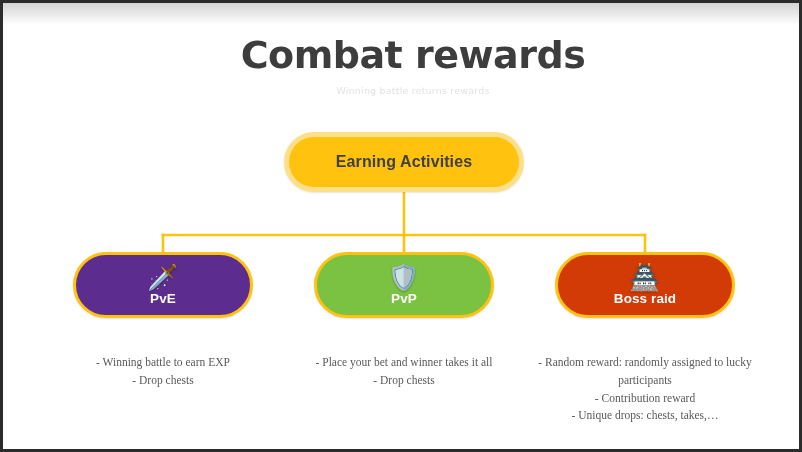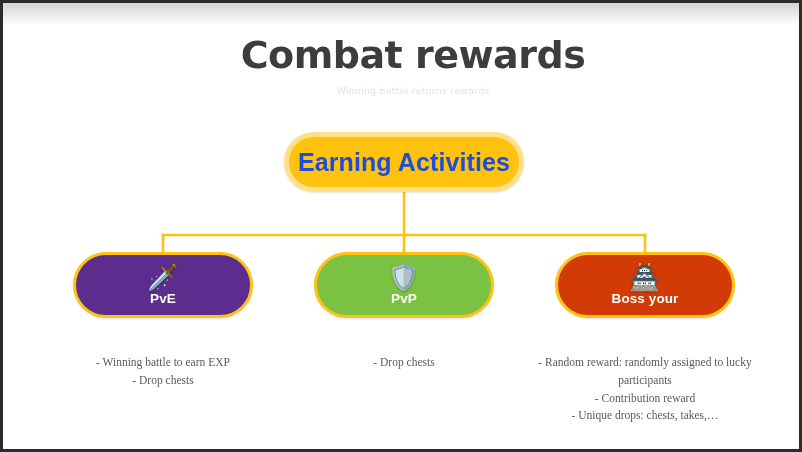--- a/index.html
+++ b/index.html
@@ -73,23 +73,23 @@
   .node-root {
     left: 281px;
     top: 129px;
     width: 240px;
     height: 60px;
     background: #FFC20E;
     border: 5px solid #FFE08A;
     box-shadow: 0 1px 2px rgba(0,0,0,0.10);
   }
   .root-label {
-    font-size: 25px;
+    font-size: 16px;
     font-weight: 700;
-    color: #1d4ed8;
+    color: #404040;
     letter-spacing: 0.1px;
   }
   .node-child {
     width: 180px;
     height: 66px;
     top: 249px;
     border: 3px solid #FFC20E;
     box-shadow: 0 1px 2px rgba(0,0,0,0.12);
   }
   .node-pve  { left: 70px;  background: #5C2D8E; }
@@ -156,29 +156,30 @@
     <span class="node-label">PvE</span>
   </div>
 
   <div class="node node-child node-pvp">
     <span class="node-icon">🛡️</span>
     <span class="node-label">PvP</span>
   </div>
 
   <div class="node node-child node-boss">
     <span class="node-icon">🏯</span>
-    <span class="node-label">Boss your</span>
+    <span class="node-label">Boss raid</span>
   </div>
 
   <div class="bullets bullets-pve">
     <div class="bullet-item">-  Winning battle to earn EXP</div>
     <div class="bullet-item">-  Drop chests</div>
   </div>
 
   <div class="bullets bullets-pvp">
+    <div class="bullet-item">-  Place your bet and winner takes it all</div>
     <div class="bullet-item">-  Drop chests</div>
   </div>
 
   <div class="bullets bullets-boss">
     <div class="bullet-item">-  Random reward: randomly assigned to lucky participants</div>
     <div class="bullet-item">-  Contribution reward</div>
     <div class="bullet-item">-  Unique drops: chests, takes,…</div>
   </div>
 
 </div>

